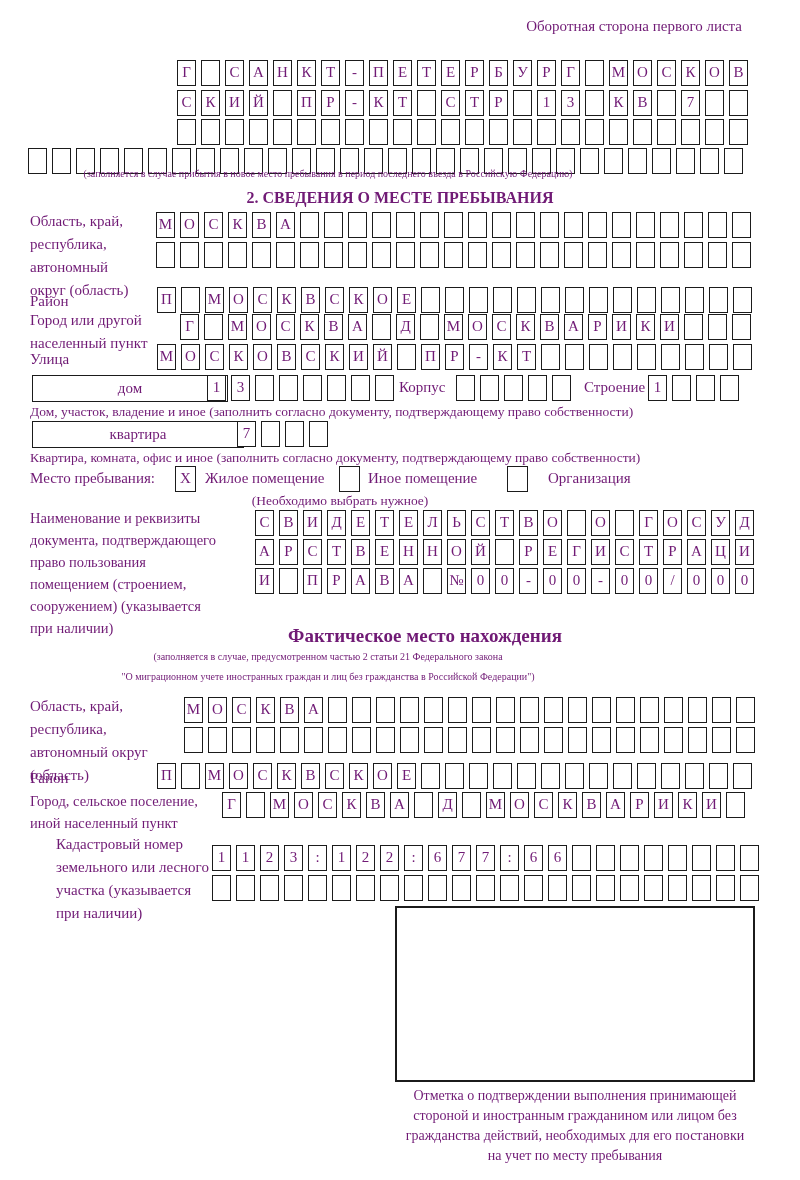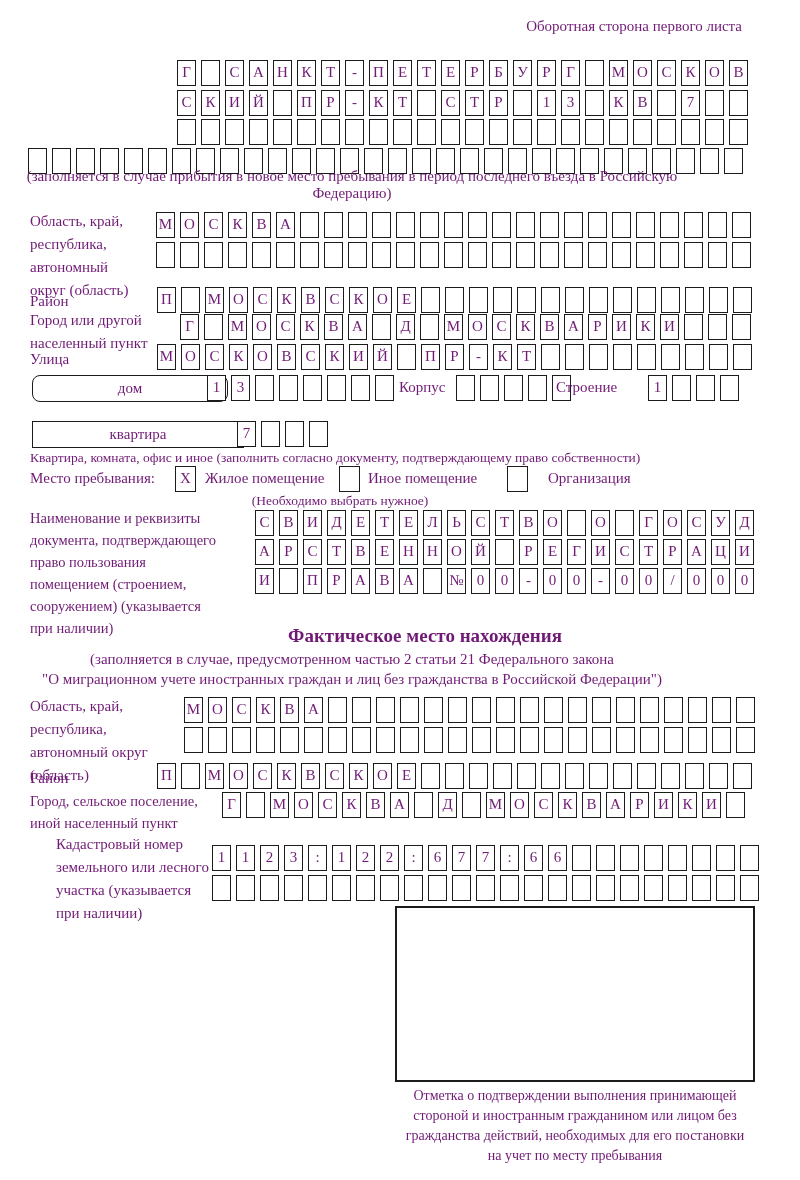--- a/index.html
+++ b/index.html
@@ -3,21 +3,21 @@
 <meta charset="utf-8">
 <style>
   html,body{margin:0;padding:0;background:#ffffff;}
   .page{
     position:relative;width:800px;height:1180px;background:#ffffff;
     font-family:"Liberation Serif","DejaVu Serif",serif;color:#701a75;overflow:hidden;
   }
   .abs{position:absolute;}
   .lbl{font-size:15px;line-height:23px;white-space:pre-line;}
   .lbl-tight{font-size:14.5px;line-height:22px;white-space:pre-line;}
-  .cap{font-size:15px;text-align:center;width:656px;left:0;padding-left:24px;}
+  .cap{font-size:10px;text-align:center;width:656px;left:0;}
   .h2{font-size:16px;font-weight:bold;text-align:center;width:800px;left:0;}
   .cells{display:flex;gap:5px;}
   .cell{
     display:inline-block;box-sizing:border-box;width:19px;height:26px;
     border:1.6px solid #1b1b1b;font-size:15px;line-height:23px;text-align:center;
     background:#ffffff;flex:0 0 19px;
   }
   .fieldbox{
     box-sizing:border-box;border:1.6px solid #1b1b1b;height:27px;
     display:flex;align-items:center;justify-content:center;font-size:15px;background:#fff;
@@ -142,20 +142,21 @@
       <span class="cell"></span>
       <span class="cell"></span>
       <span class="cell"></span>
       <span class="cell"></span>
       <span class="cell"></span>
       <span class="cell"></span>
       <span class="cell"></span>
     </div>
   <div class="abs cap" style="top:168px;">(заполняется в случае прибытия в новое место пребывания в период последнего въезда в Российскую Федерацию)</div>
 
+  <div class="abs h2" style="top:189px;">2. СВЕДЕНИЯ О МЕСТЕ ПРЕБЫВАНИЯ</div>
 
   <div class="abs lbl" style="left:30px;top:210px;width:125px;">Область, край,
 республика,
 автономный
 округ (область)</div>
   <div class="abs cells" style="left:156px;top:212px;">
       <span class="cell">М</span>
       <span class="cell">О</span>
       <span class="cell">С</span>
       <span class="cell">К</span>
@@ -289,46 +290,47 @@
       <span class="cell"></span>
       <span class="cell"></span>
       <span class="cell"></span>
       <span class="cell"></span>
       <span class="cell"></span>
       <span class="cell"></span>
       <span class="cell"></span>
       <span class="cell"></span>
     </div>
 
-  <div class="abs fieldbox" style="left:32px;top:375px;width:196px;border-radius:8px;">дом</div>
+  <div class="abs fieldbox" style="left:32px;top:375px;width:196px;">дом</div>
   <div class="abs cells" style="left:207px;top:375px;">
       <span class="cell">1</span>
       <span class="cell">3</span>
       <span class="cell"></span>
       <span class="cell"></span>
       <span class="cell"></span>
       <span class="cell"></span>
       <span class="cell"></span>
       <span class="cell"></span>
     </div>
   <div class="abs" style="left:399px;top:379px;font-size:15px;">Корпус</div>
   <div class="abs cells" style="left:456px;top:375px;">
       <span class="cell"></span>
       <span class="cell"></span>
       <span class="cell"></span>
       <span class="cell"></span>
       <span class="cell"></span>
     </div>
-  <div class="abs" style="left:556px;top:379px;font-size:15px;">Строение</div>
+  <div class="abs" style="left:584px;top:379px;font-size:15px;">Строение</div>
   <div class="abs cells" style="left:648px;top:375px;">
       <span class="cell">1</span>
       <span class="cell"></span>
       <span class="cell"></span>
       <span class="cell"></span>
     </div>
+  <div class="abs" style="left:30px;top:404px;font-size:13.5px;">Дом, участок, владение и иное (заполнить согласно документу, подтверждающему право собственности)</div>
 
   <div class="abs fieldbox" style="left:32px;top:421px;width:212px;">квартира</div>
   <div class="abs cells" style="left:237px;top:421px;">
       <span class="cell">7</span>
       <span class="cell"></span>
       <span class="cell"></span>
       <span class="cell"></span>
     </div>
   <div class="abs" style="left:30px;top:450px;font-size:13.5px;">Квартира, комната, офис и иное (заполнить согласно документу, подтверждающему право собственности)</div>
 

